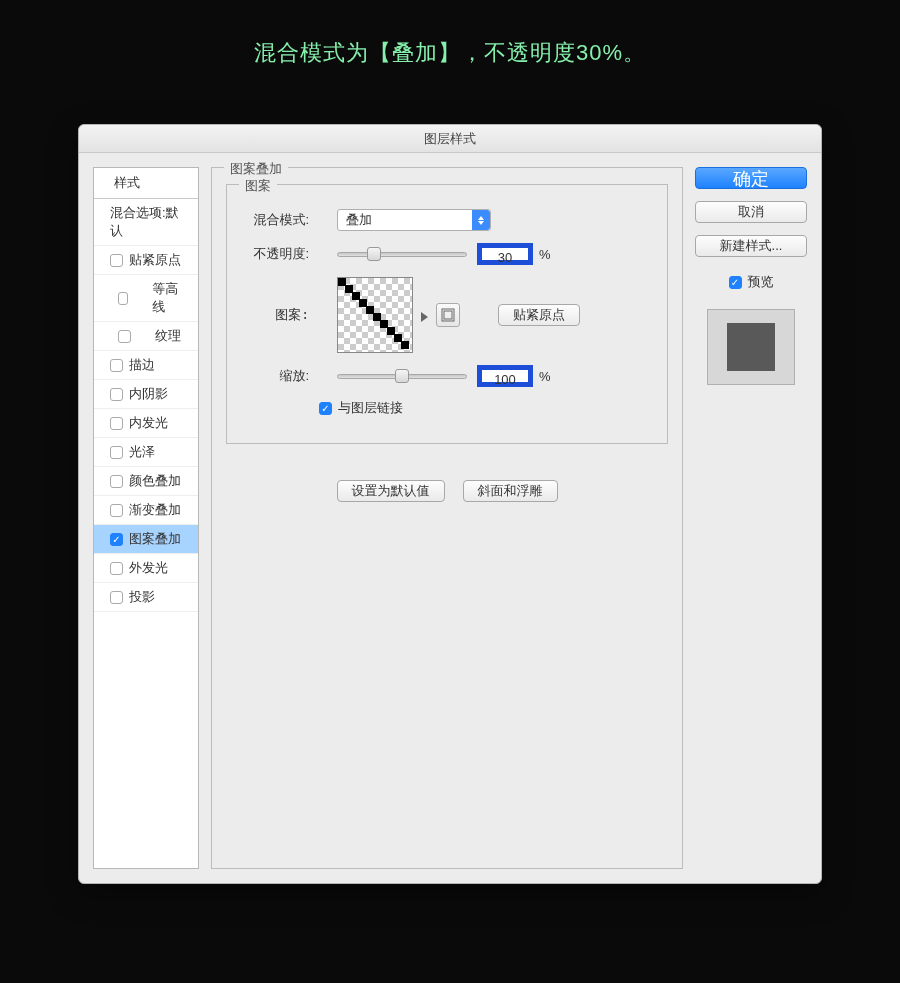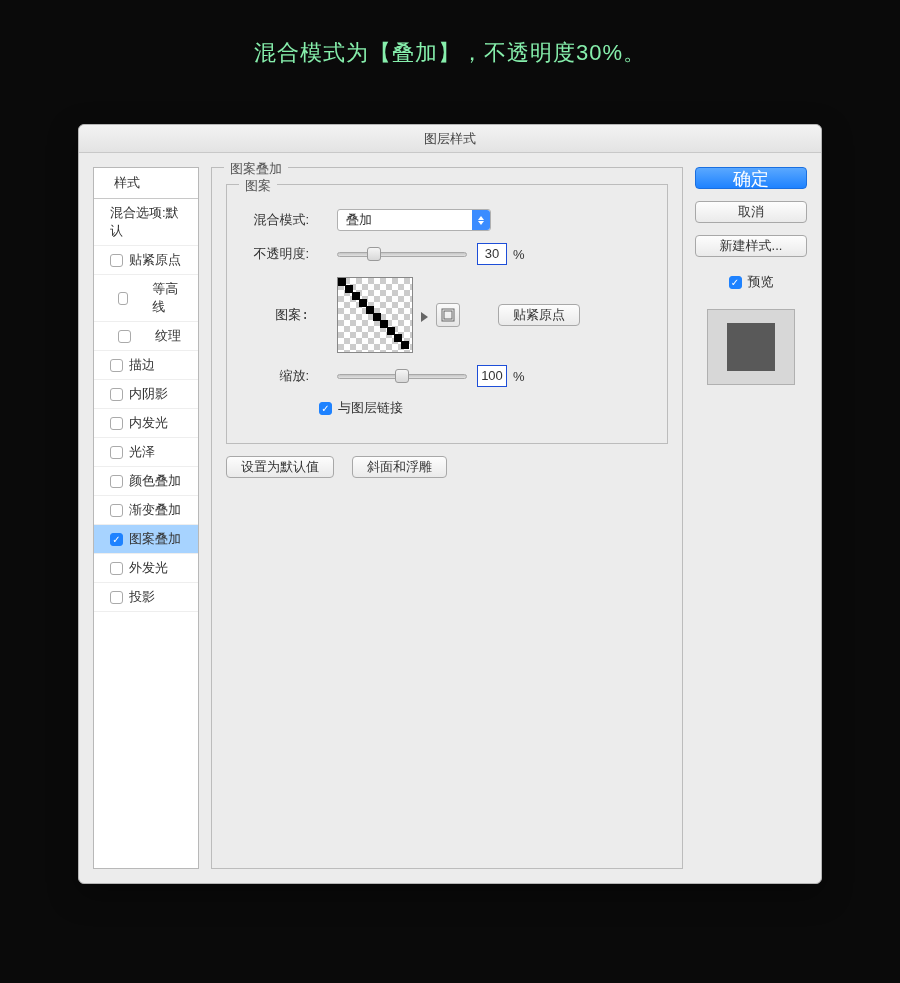--- a/index.html
+++ b/index.html
@@ -177,23 +177,23 @@
   }
   .slider .thumb {
     position: absolute;
     top: 1px;
     width: 14px; height: 14px;
     background: linear-gradient(#f5f5f5,#d8d8d8);
     border: 1px solid #9a9a9a;
     border-radius: 3px;
   }
   .numbox {
-    width: 30px;
+    width: 56px;
     height: 22px;
-    border: 1px solid #1d4ed8;
+    border: 5px solid #1d4ed8;
     background: #fff;
     text-align: center;
     font-size: 13px;
     line-height: 20px;
     margin-left: 10px;
   }
   .pct { margin-left: 6px; font-size: 13px; }
   .swatch-wrap {
     display: flex;
     align-items: center;
@@ -242,22 +242,23 @@
     background: linear-gradient(#fdfdfd,#eaeaea);
     font-size: 13px;
     color: #333;
     display: inline-flex;
     align-items: center;
     justify-content: center;
     cursor: default;
   }
   .btnrow {
     display: flex;
+    justify-content: center;
     gap: 18px;
-    margin-top: 12px;
+    margin-top: 36px;
   }
   .right-col {
     width: 112px;
     display: flex;
     flex-direction: column;
     align-items: stretch;
     gap: 12px;
   }
   .primary-btn {
     height: 22px;

